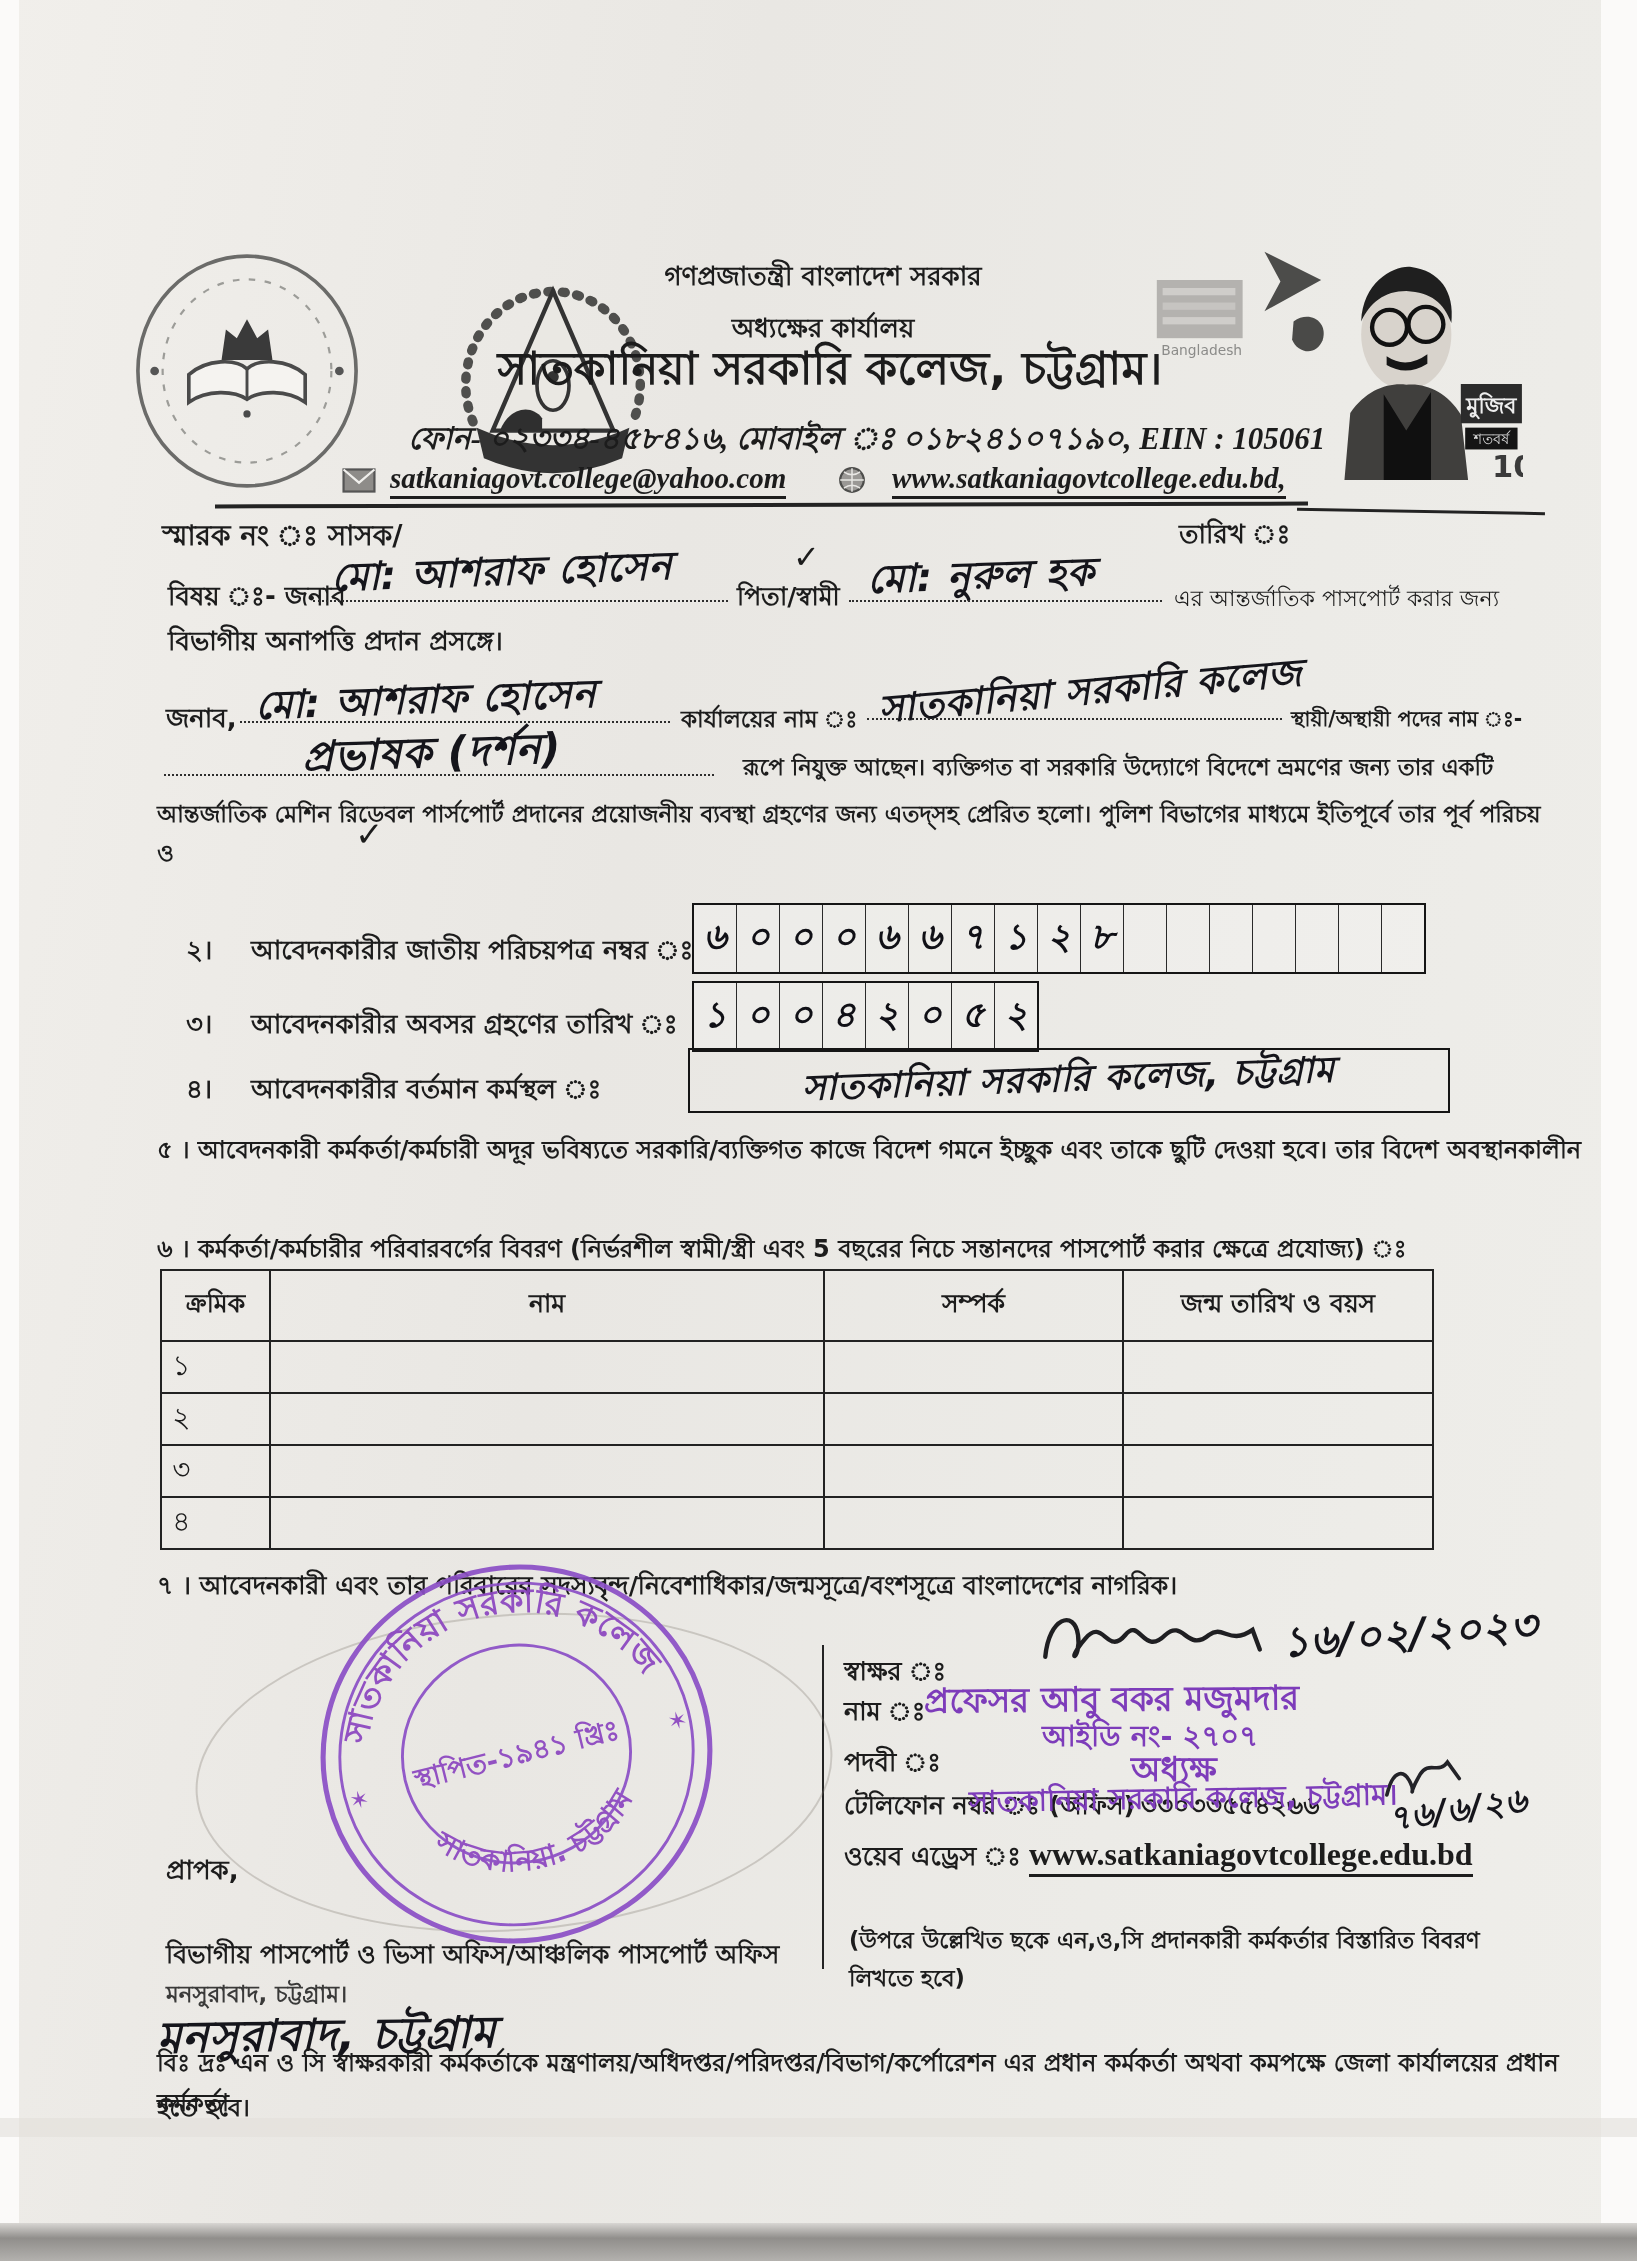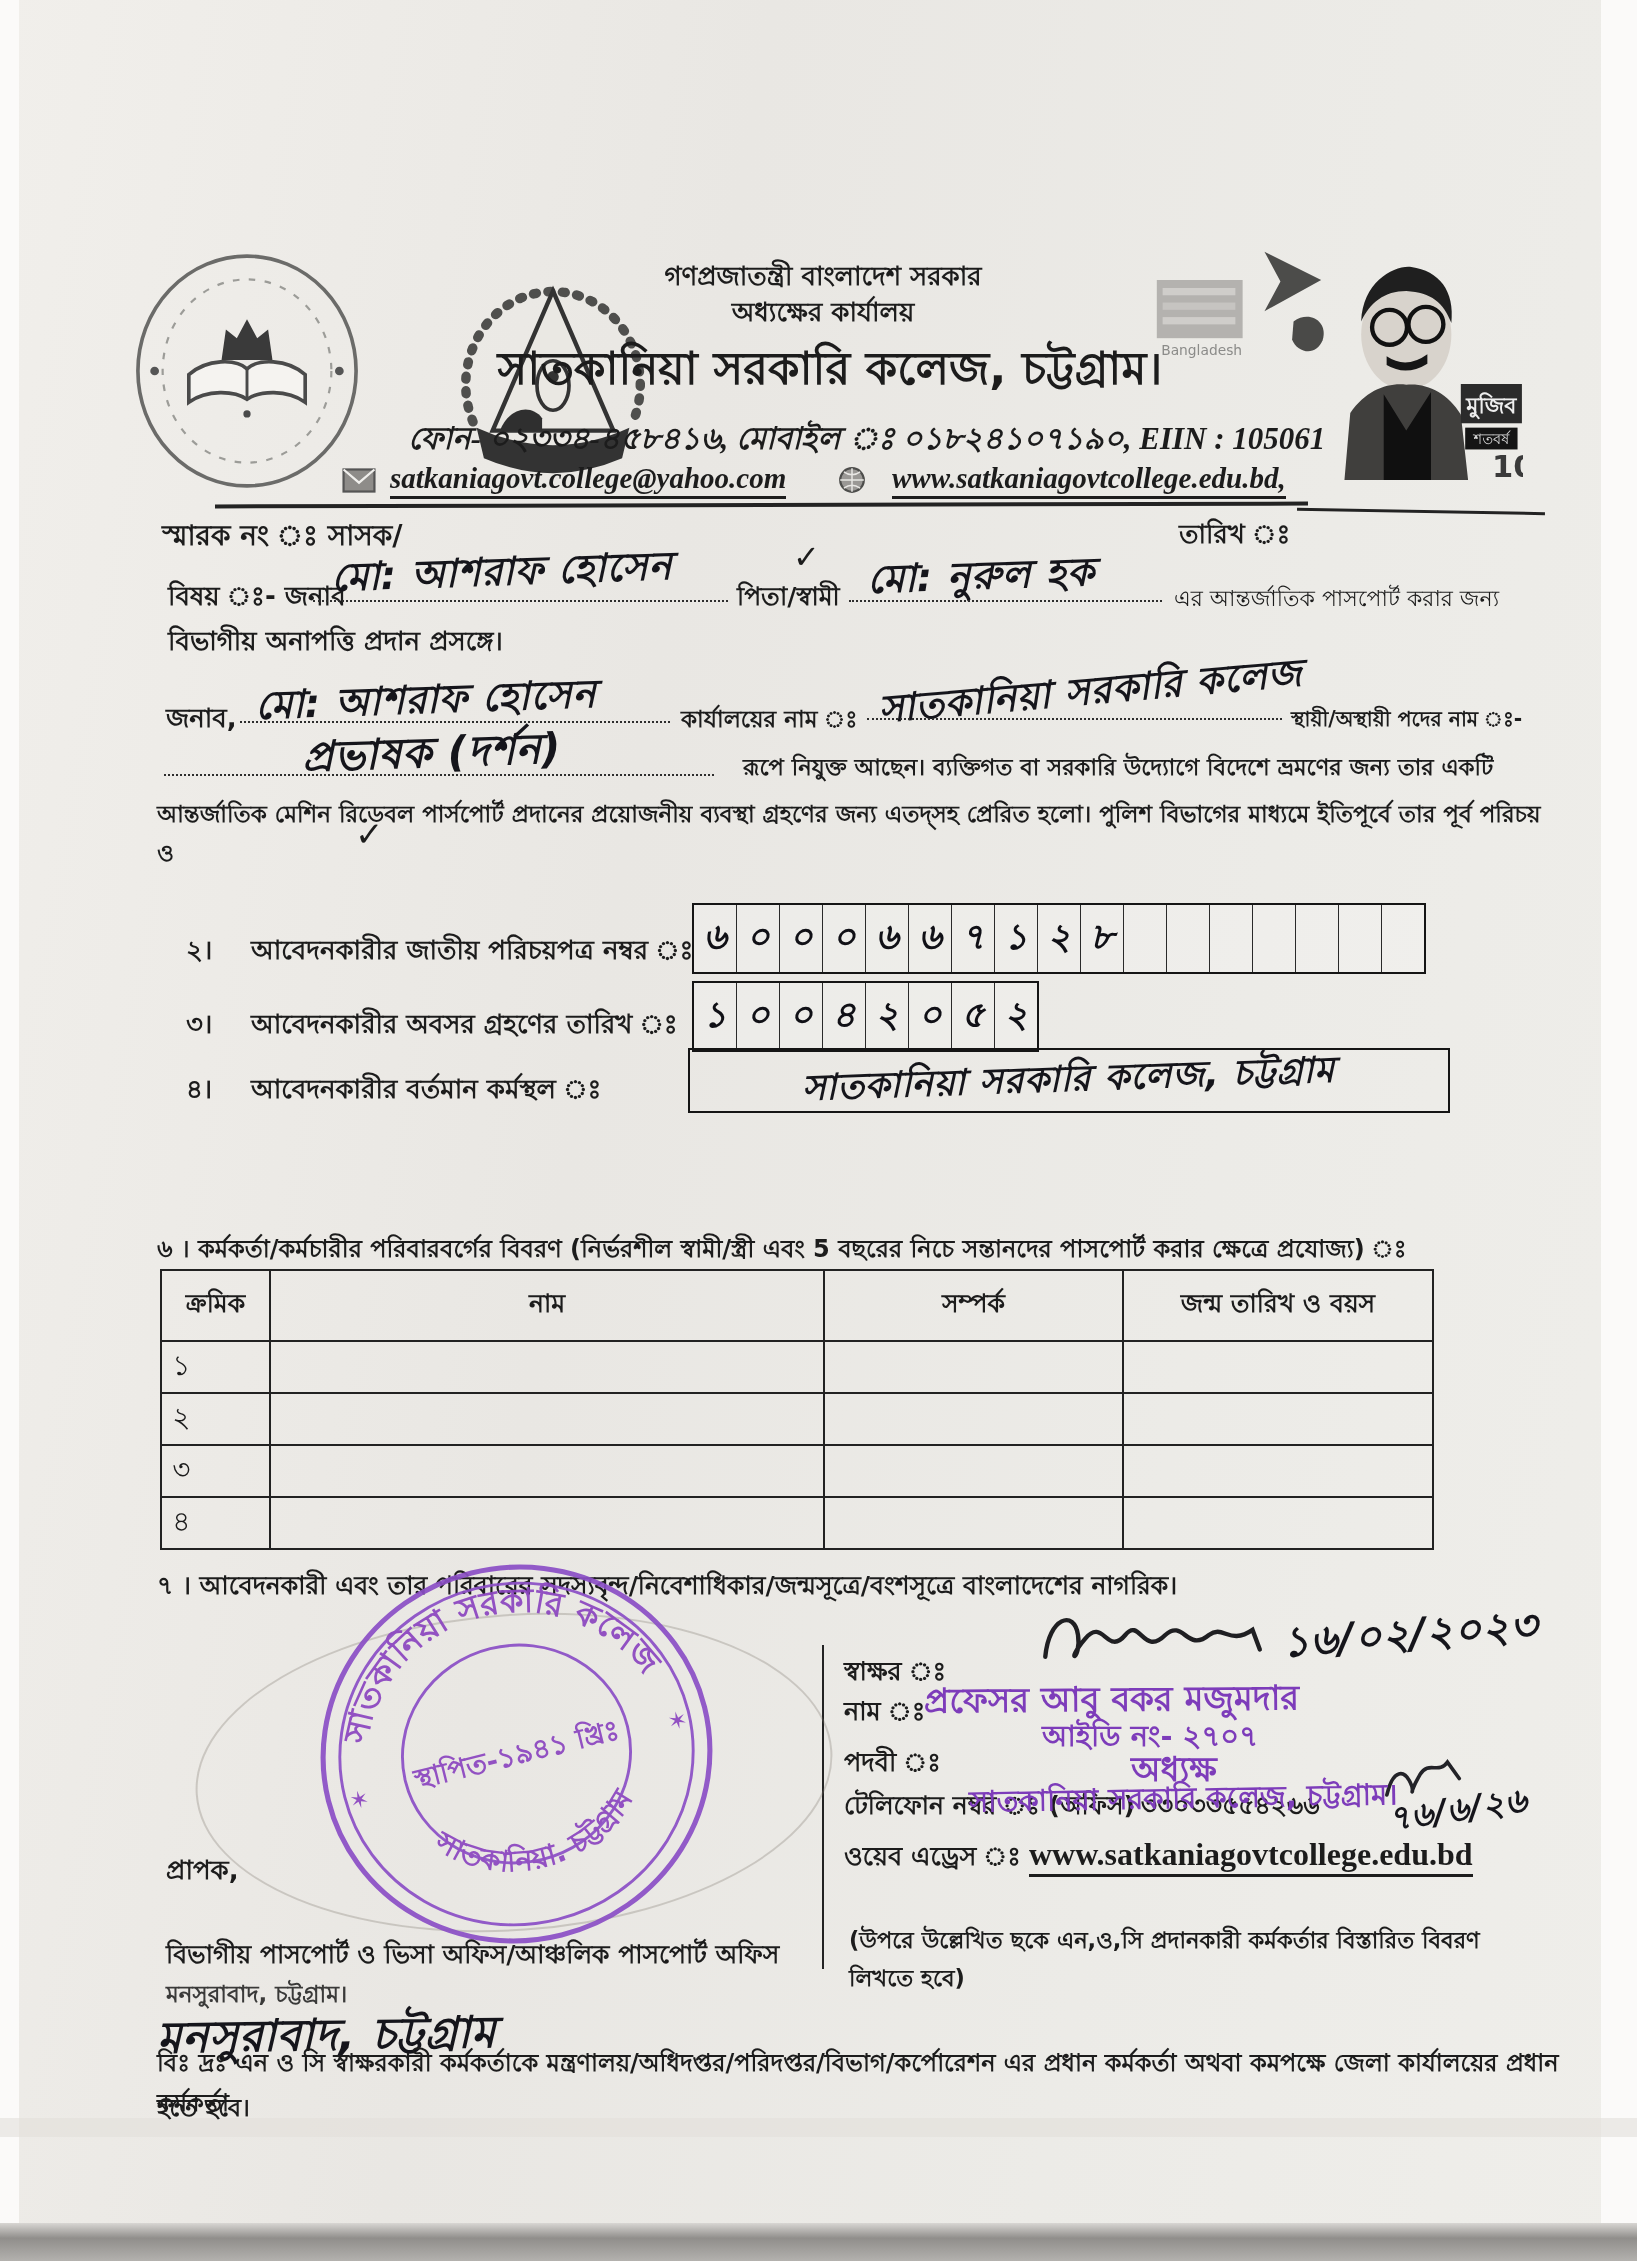--- a/index.html
+++ b/index.html
@@ -74,21 +74,21 @@
     <path d="M268,238 C290,206 320,196 345,199 C372,196 402,210 420,240 L430,330 L260,330 Z" fill="#403f3d"></path>
     <path d="M314,212 L345,262 L379,209 L379,330 L314,330 Z" fill="#101010"></path>
     <rect x="420" y="198" width="84" height="54" fill="#2b2b2b"></rect>
     <text x="462" y="238" fill="#eeeeee" font-size="30" font-weight="bold" text-anchor="middle">মুজিব</text>
     <rect x="426" y="258" width="72" height="30" fill="#151515"></rect>
     <text x="462" y="281" fill="#dddddd" font-size="20" text-anchor="middle">শতবর্ষ</text>
     <text x="463" y="326" font-size="42" font-weight="bold" fill="#3a3a3a">100</text>
   </svg>
 
   <div class="t b" style="left:568px;top:256px;width:510px;text-align:center;font-size:26px;">গণপ্রজাতন্ত্রী বাংলাদেশ সরকার</div>
-  <div class="t b" style="left:568px;top:292px;width:510px;text-align:center;font-size:26px;">অধ্যক্ষের কার্যালয়</div>
+  <div class="t b" style="left:568px;top:308px;width:510px;text-align:center;font-size:26px;">অধ্যক্ষের কার্যালয়</div>
   <div class="t b" style="left:466px;top:334px;width:728px;text-align:center;font-size:45px;">সাতকানিয়া সরকারি কলেজ, চট্টগ্রাম।</div>
   <div class="t b ser" style="left:408px;top:414px;width:874px;text-align:center;font-size:31px;font-style:italic;">ফোন- ০২৩৩৪-৪৫৮৪১৬, মোবাইল ঃ ০১৮২৪১০৭১৯০, EIIN : 105061</div>
 
   <svg class="abs" style="left:342px;top:468px;" width="34" height="25" viewBox="0 0 46 34">
     <rect x="2" y="2" width="42" height="30" fill="#8e8c89" stroke="#555" stroke-width="3"></rect>
     <path d="M2,2 L23,20 L44,2" fill="none" stroke="#f0efec" stroke-width="3"></path>
   </svg>
   <div class="t b ser" style="left:390px;top:462px;font-size:29px;font-style:italic;"><span class="underl">satkaniagovt.college@yahoo.com</span></div>
   <svg class="abs" style="left:838px;top:466px;" width="28" height="28" viewBox="0 0 38 38">
     <circle cx="19" cy="19" r="16" fill="#9a9895" stroke="#4d4d4b" stroke-width="3"></circle>
@@ -160,20 +160,21 @@
     <div class="c hwd">৫</div>
     <div class="c hwd">২</div>
   </div>
 
   <div class="t b" style="left:186px;top:1069px;font-size:26px;">৪।</div>
   <div class="t b" style="left:251px;top:1069px;font-size:26px;">আবেদনকারীর বর্তমান কর্মস্থল ঃ</div>
   <div class="abs" style="left:688px;top:1048px;width:758px;height:61px;border:2.2px solid #151515;display:flex;align-items:center;justify-content:center;">
     <span class="hw" style="font-size:36px;">সাতকানিয়া সরকারি কলেজ, চট্টগ্রাম</span>
   </div>
 
+  <div class="t" style="left:157px;top:1131px;font-size:24px;font-weight:600;">৫ । আবেদনকারী কর্মকর্তা/কর্মচারী অদূর ভবিষ্যতে সরকারি/ব্যক্তিগত কাজে বিদেশ গমনে ইচ্ছুক এবং তাকে ছুটি দেওয়া হবে। তার বিদেশ অবস্থানকালীন</div>
   <div class="t" style="left:157px;top:1230px;font-size:24px;font-weight:600;">৬ । কর্মকর্তা/কর্মচারীর পরিবারবর্গের বিবরণ (নির্ভরশীল স্বামী/স্ত্রী এবং 5 বছরের নিচে সন্তানদের পাসপোর্ট করার ক্ষেত্রে প্রযোজ্য) ঃ</div>
 
   <table class="fam" style="left:160px;top:1269px;width:1271px;">
     <colgroup>
         <col style="width:109px">
         <col style="width:554px">
         <col style="width:299px">
         <col style="width:310px">
       </colgroup>
     <tbody>

